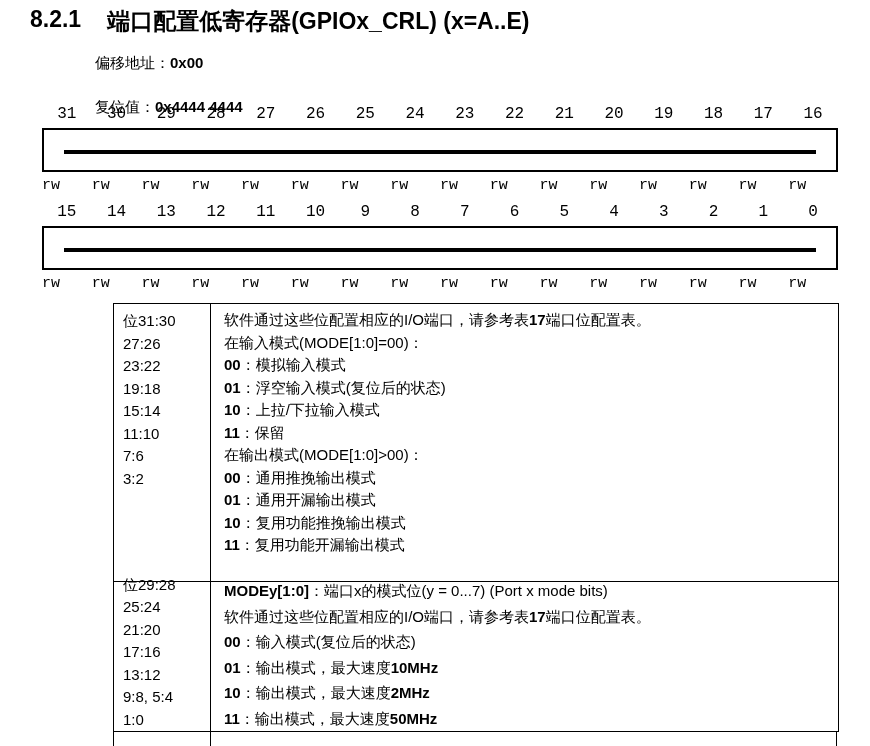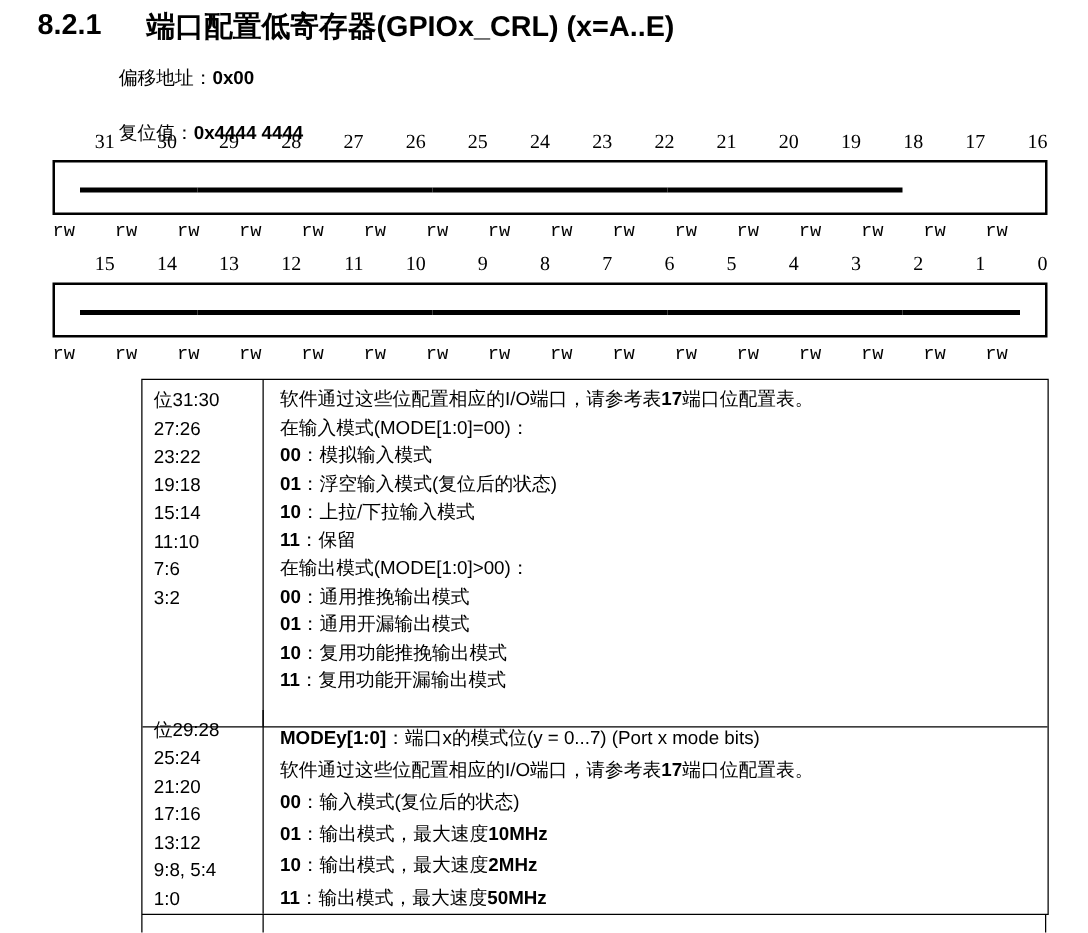--- a/index.html
+++ b/index.html
@@ -6,43 +6,43 @@
   body{
     width:870px;height:746px;position:relative;overflow:hidden;
     background:#ffffff;color:#000000;
     font-family:"Liberation Sans",sans-serif;
   }
   b{font-weight:bold;}
 
   
   .heading{
     position:absolute;left:30px;top:6px;
-    display:flex;gap:36px;
+    display:flex;gap:26px;
     font-size:23px;font-weight:bold;
     font-family:"Liberation Sans",sans-serif;
     white-space:nowrap;
   }
 
   
   .meta{
     position:absolute;left:95px;
     font-size:15px;line-height:20px;
     font-family:"Liberation Serif",serif;
     white-space:nowrap;
   }
   .meta .val{font-family:"Liberation Sans",sans-serif;font-weight:bold;}
   #offset-row{top:53px;}
   #reset-row{top:97px;}
 
   
   .regdiag{position:absolute;left:42px;top:105px;width:796px;}
   .bitnums{
     display:grid;grid-template-columns:repeat(16,1fr);
-    text-align:right;font-size:16px;height:20px;
-    font-family:Liberation Serif, serif;
+    text-align:center;font-size:16px;height:20px;
+    font-family:Liberation Mono, monospace;
   }
   .cells{
     display:grid;grid-template-columns:repeat(8,1fr);
     border:2px solid #000;padding:20px;height:44px;
     box-sizing:border-box;margin-top:3px;
   }
   .cells .field-cell{
     border:2px solid #000;
     display:flex;align-items:center;justify-content:center;
     font-family:"Liberation Mono",monospace;
@@ -108,20 +108,21 @@
       <span>22</span>
       <span>21</span>
       <span>20</span>
       <span>19</span>
       <span>18</span>
       <span>17</span>
       <span>16</span>
     </div>
   <div class="cells">
       <div class="field-cell">CNF7[1:0]</div>
+      <div class="field-cell">MODE7[1:0]</div>
       <div class="field-cell">CNF6[1:0]</div>
       <div class="field-cell">MODE6[1:0]</div>
       <div class="field-cell">CNF5[1:0]</div>
       <div class="field-cell">MODE5[1:0]</div>
       <div class="field-cell">CNF4[1:0]</div>
       <div class="field-cell">MODE4[1:0]</div>
     </div>
   <div class="rw">
       <span>rw</span>
       <span>rw</span>

